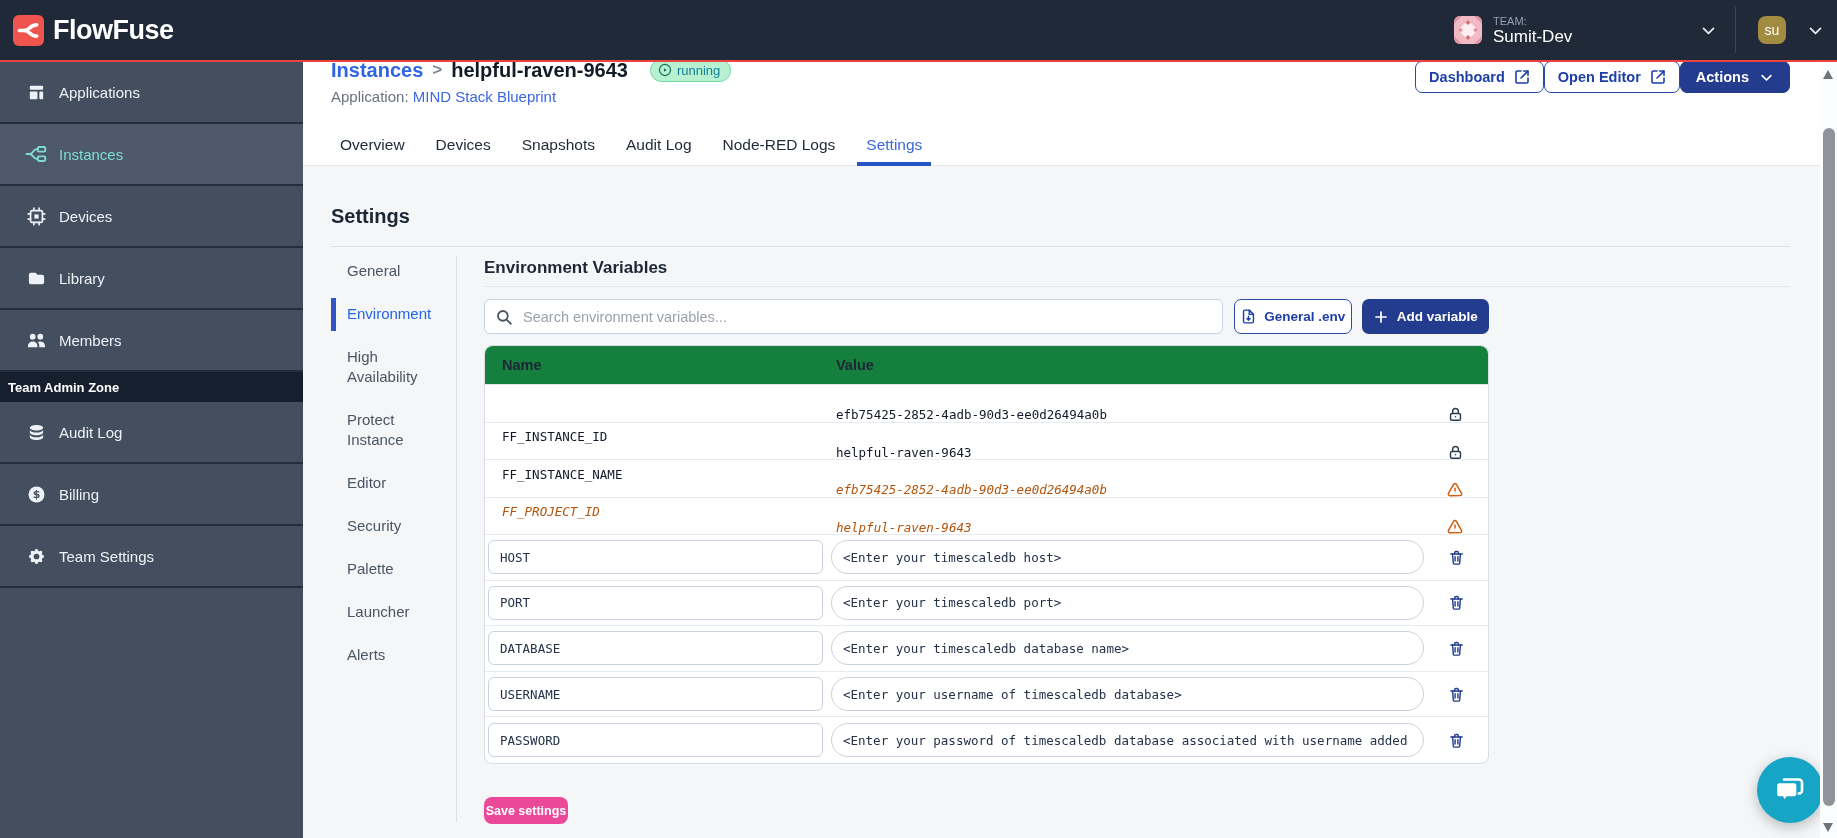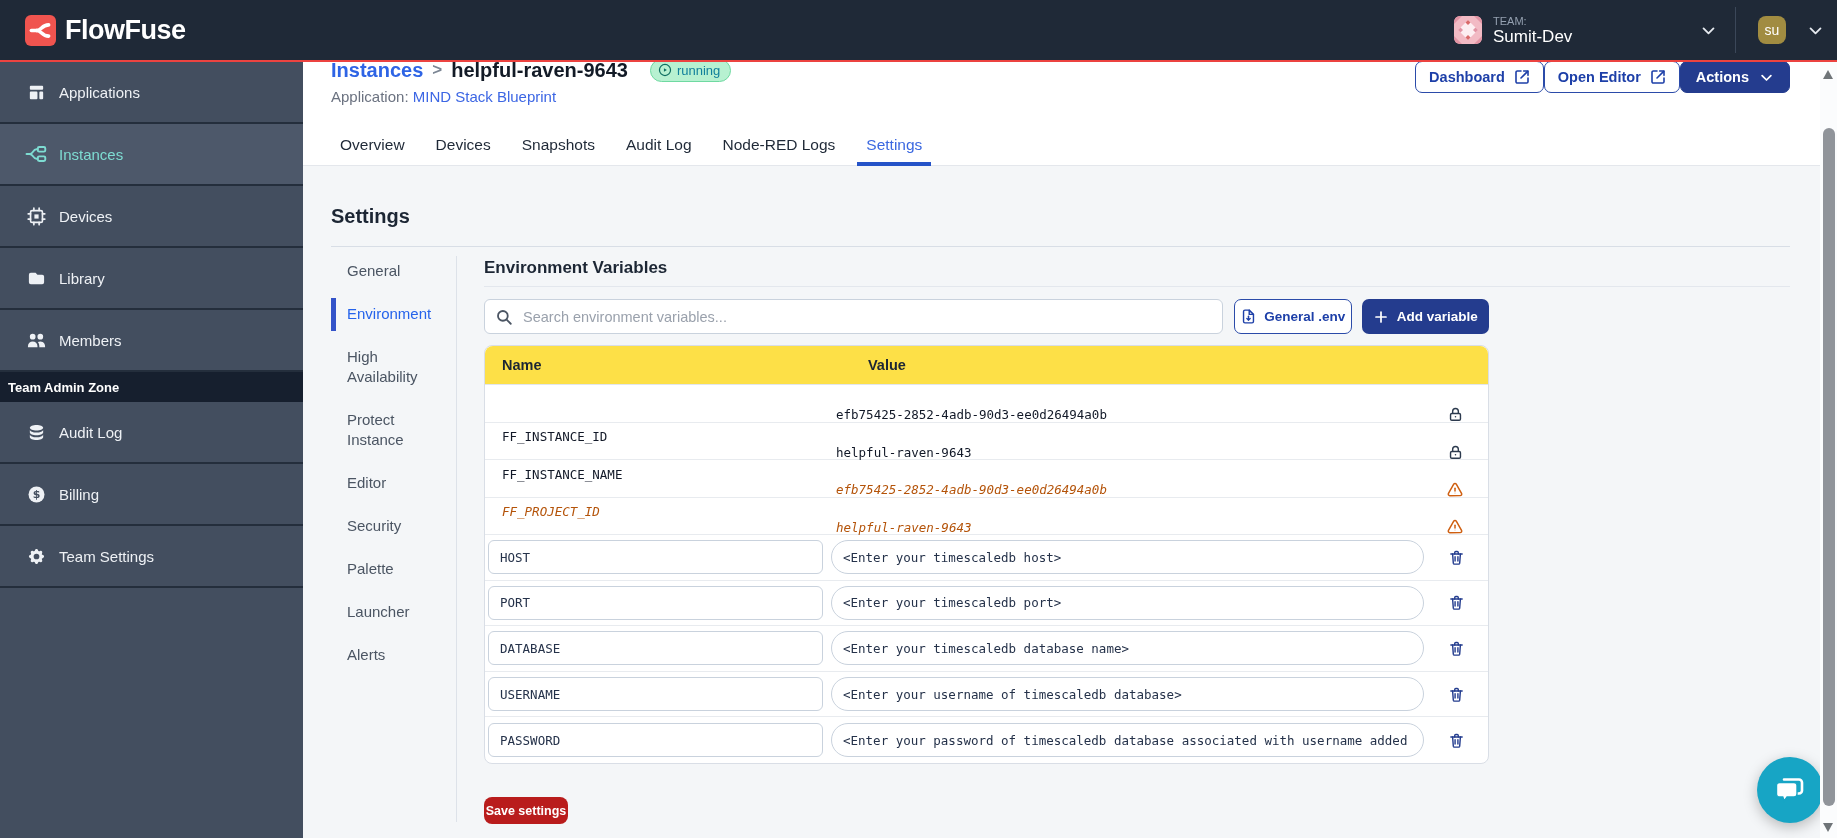--- a/index.html
+++ b/index.html
@@ -3,21 +3,21 @@
 <meta charset="utf-8">
 <style>
 * { margin:0; padding:0; box-sizing:border-box; }
 html,body { width:1837px; height:838px; overflow:hidden; }
 body { font-family:"Liberation Sans", sans-serif; position:relative; background:#f4f6f8; }
 .mono { font-family:"DejaVu Sans Mono", monospace; }
 
 
 .navbar { position:absolute; left:0; top:0; width:1837px; height:62px;
   background:#1f2937; border-bottom:2.5px solid #ec4340;
-  display:flex; align-items:center; justify-content:space-between; z-index:30;padding-left:12px; }
+  display:flex; align-items:center; justify-content:space-between; z-index:30; }
 .nav-left { display:flex; align-items:center; padding-left:13px; }
 .logo-box { width:31px; height:31px; border-radius:6px; background:#f0544f;
   display:flex; align-items:center; justify-content:center; }
 .brand { color:#ffffff; font-size:27px; font-weight:700; letter-spacing:-0.5px; margin-left:9px; }
 .nav-right { display:flex; align-items:center; height:100%; }
 .team-sel { display:flex; align-items:center; cursor:pointer; width:263px; }
 .team-avatar { width:28px; height:28px; border-radius:6px; overflow:hidden; flex:0 0 auto; }
 .team-labels { margin-left:11px; }
 .team-label { color:#94a0b0; font-size:11px; line-height:12px; }
 .team-name { color:#ffffff; font-size:17px; line-height:19px; }
@@ -87,40 +87,40 @@
   font-family:"Liberation Sans", sans-serif; background:transparent; }
 .search-box input::placeholder { color:#9aa1ac; }
 .btn-import { height:35px; width:118px; border-radius:7px; background:#ffffff; border:1px solid #2b4ba9; color:#1d3fa8;
   font-size:13.5px; font-weight:700; display:flex; align-items:center; justify-content:center; gap:7px; cursor:pointer; white-space:nowrap; }
 .btn-addvar { height:35px; width:128px; border-radius:7px; background:#243c8e; color:#ffffff;
   font-size:13.5px; font-weight:700; display:flex; align-items:center; justify-content:center; gap:8px; cursor:pointer; border:none; white-space:nowrap; }
 
 
 .envtable { position:absolute; left:0; top:179px; width:1005px; background:#ffffff;
   border:1px solid #d9dee6; border-radius:8px; }
-.thead { height:39px; background:#fde047; border-bottom:1px solid #e2e6ec; border-radius:8px 8px 0 0;
-  display:grid; grid-template-columns:351px 1fr 66px; align-items:center;gap:32px; }
+.thead { height:39px; background:#15803d; border-bottom:1px solid #e2e6ec; border-radius:8px 8px 0 0;
+  display:grid; grid-template-columns:351px 1fr 66px; align-items:center; }
 .thead .th { font-size:14.5px; font-weight:700; color:#1c2634; padding-left:17px; }
 .trow { height:37.5px; border-bottom:1px solid #e8ebef; display:grid; grid-template-columns:351px 1fr 66px; align-items:center; }
 .trow .cname { font-size:12.5px; color:#111827; padding-left:17px;margin-top:44px; }
 .trow .cvalue { font-size:12.5px; color:#111827; }
 .trow .cicon { display:flex; align-items:center; justify-content:center; color:#2c3a4e; }
 .trow.warn .cname, .trow.warn .cvalue { color:#b45309; font-style:italic; }
 .trow.warn .cicon { color:#cf5f10; }
 .erow { height:45.6px; border-bottom:1px solid #e8ebef; display:flex; align-items:center; padding:0 0 0 3px; }
 .erow:last-of-type { border-bottom:none; }
 .kinput, .vinput { height:34px; border:1px solid #c9d2dd; border-radius:6px; background:#ffffff;
   font-family:"DejaVu Sans Mono", monospace; font-size:12.5px; color:#25324a; padding:0 11px; outline:none; }
 .kinput { width:335px; }
 .vinput { width:593px; margin-left:8px;border-radius:17px; }
 .erow .cicon { flex:1; display:flex; align-items:center; justify-content:center; color:#233c8e; cursor:pointer; }
 
 
 .save-btn { position:absolute; left:0; top:631px; height:27px; width:84px; justify-content:center; padding:0; border-radius:8px;
-  background:#b91c1c; color:#ffffff; font-size:12.5px; font-weight:700; border:none;
+  background:#ec4899; color:#ffffff; font-size:12.5px; font-weight:700; border:none;
   display:flex; align-items:center; cursor:pointer; }
 
 
 .chat-fab { position:absolute; left:1757px; top:757px; width:66px; height:66px; border-radius:50%;
   background:#17a5c5; display:flex; align-items:center; justify-content:center; z-index:40;
   box-shadow:0 4px 14px rgba(0,0,0,0.25); cursor:pointer; }
 
 
 .scrollbar { position:absolute; right:0; top:62px; width:17px; height:776px; background:#fbfcfd; z-index:50; }
 .sb-up { position:absolute; left:3px; top:8px; width:0; height:0;

